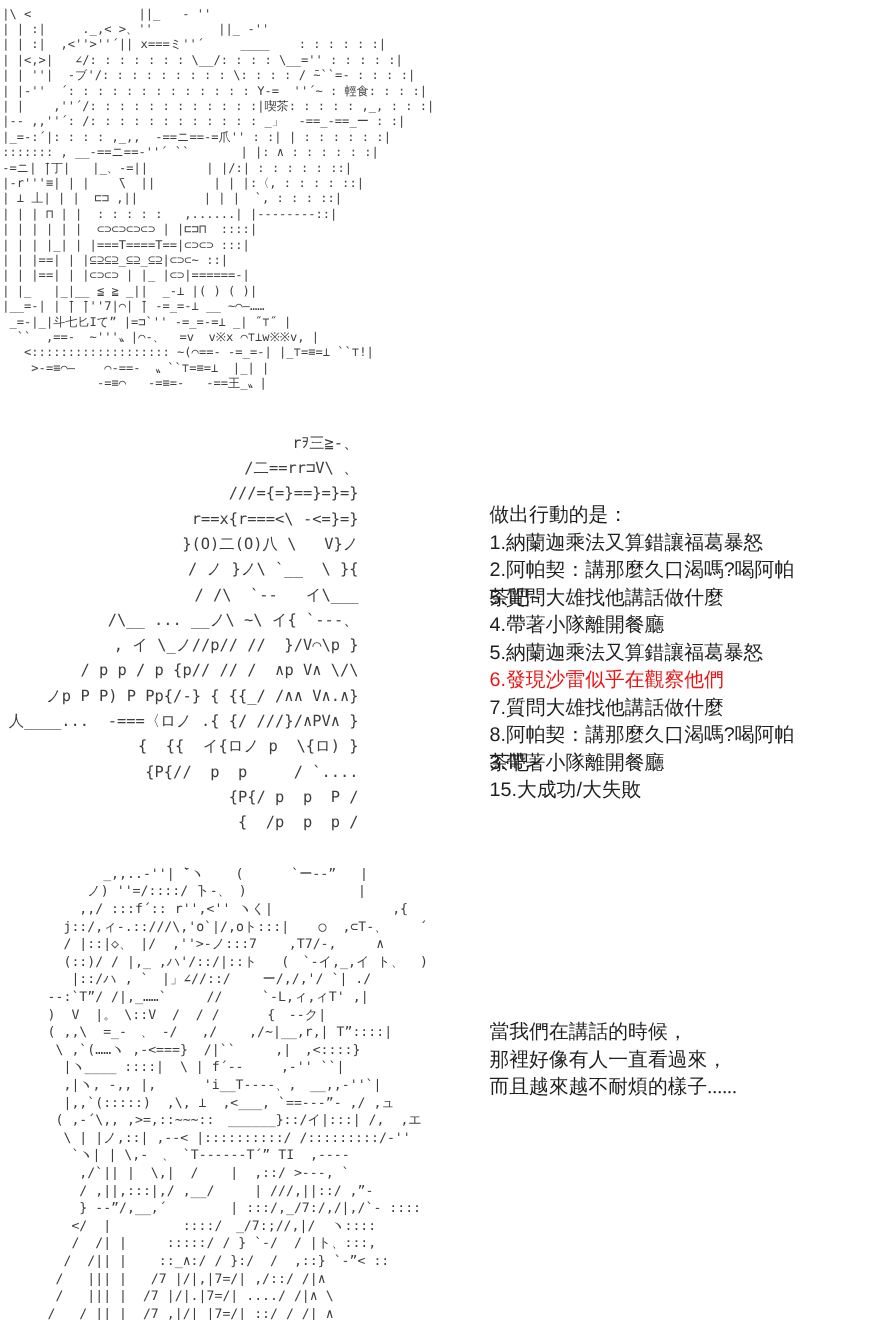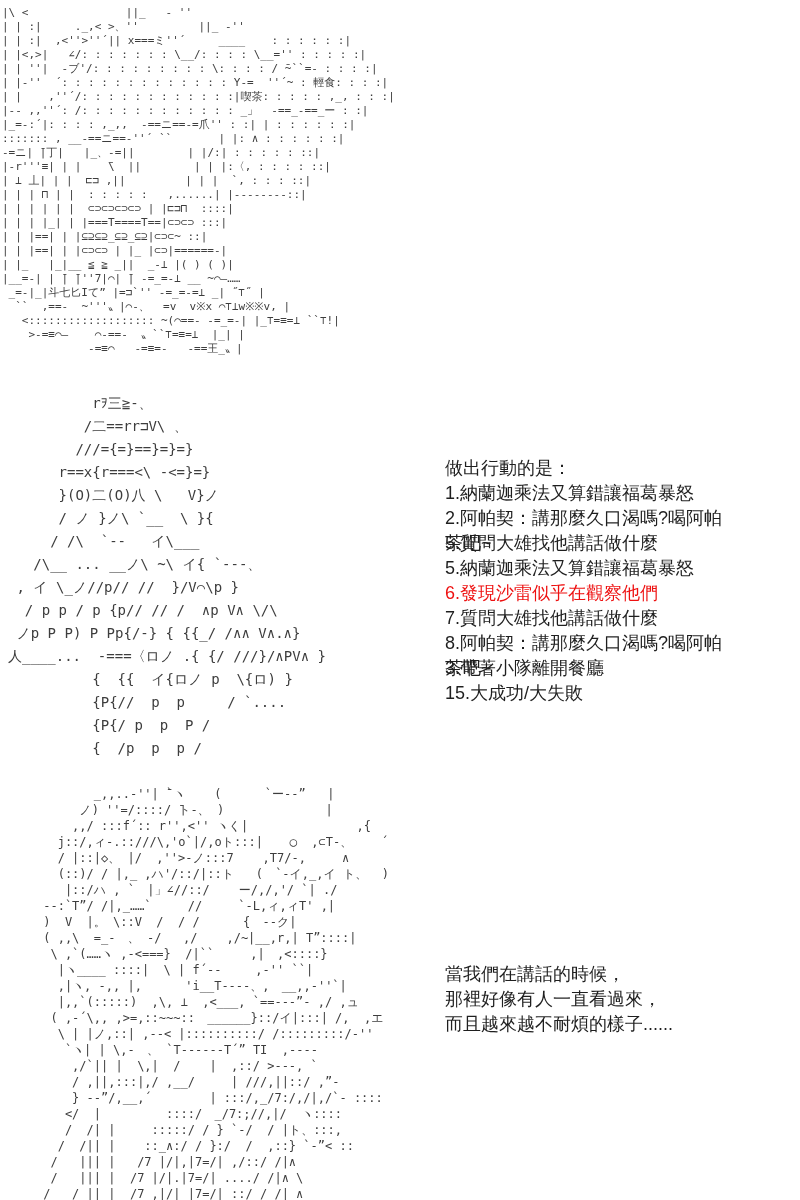--- a/index.html
+++ b/index.html
@@ -2,28 +2,28 @@
 <html><head>
 <meta charset="utf-8">
 <style>
   html,body{margin:0;padding:0;background:#ffffff;}
   .canvas{position:relative;width:724px;height:1200px;background:#ffffff;overflow:hidden;
           font-family:"Liberation Sans",sans-serif;}
   
   .aa{position:absolute;margin:0;white-space:pre;color:#3d3d3d;
       font-family:"DejaVu Sans Mono",monospace;}
   .aa-top{left:2px;top:6px;font-size:11px;line-height:14px;}
-  .aa-mid{left:8px;top:392px;font-size:14px;line-height:23px;}
+  .aa-mid{left:8px;top:392px;font-size:14px;line-height:23px;text-align:right;}
   .aa-bot{left:36px;top:786px;font-size:12px;line-height:16px;}
   
   .textblock{position:absolute;left:445px;color:#1f1f1f;font-size:18px;line-height:25px;
              font-family:"Liberation Sans",sans-serif;}
   .tb1{top:70px;}
   .tb2{top:456px;}
-  .tb3{top:962px;}
+  .tb3{top:926px;font-family:Liberation Serif, serif;}
   .intro,.dialogue{white-space:pre-line;}
   .options{margin-top:25px;}
   .tb2 .options{margin-top:0;}
   .line{height:25px;}
   .red{color:#ee1111;}
 </style>
 </head>
 <body>
 
 <div class="canvas">
@@ -72,20 +72,21 @@
           {P{/ p  p  P /
           {  /p  p  p /</pre>
 
   <div class="textblock tb2">
     <div class="line">做出行動的是：</div>
     <div class="options">
 
     <div class="line">1.納蘭迦乘法又算錯讓福葛暴怒</div>
         <div class="line">2.阿帕契：講那麼久口渴嗎?喝阿帕茶吧~</div>
         <div class="line">5.質問大雄找他講話做什麼</div>
+        <div class="line">4.帶著小隊離開餐廳</div>
         <div class="line">5.納蘭迦乘法又算錯讓福葛暴怒</div>
         <div class="line red">6.發現沙雷似乎在觀察他們</div>
         <div class="line">7.質問大雄找他講話做什麼</div>
         <div class="line">8.阿帕契：講那麼久口渴嗎?喝阿帕茶吧~</div>
         <div class="line">3.帶著小隊離開餐廳</div>
         <div class="line">15.大成功/大失敗</div>
       </div>
   </div>
 
   <pre class="aa aa-bot">        _,,..-''| ̄`ヽ    (      `ー--”   |

